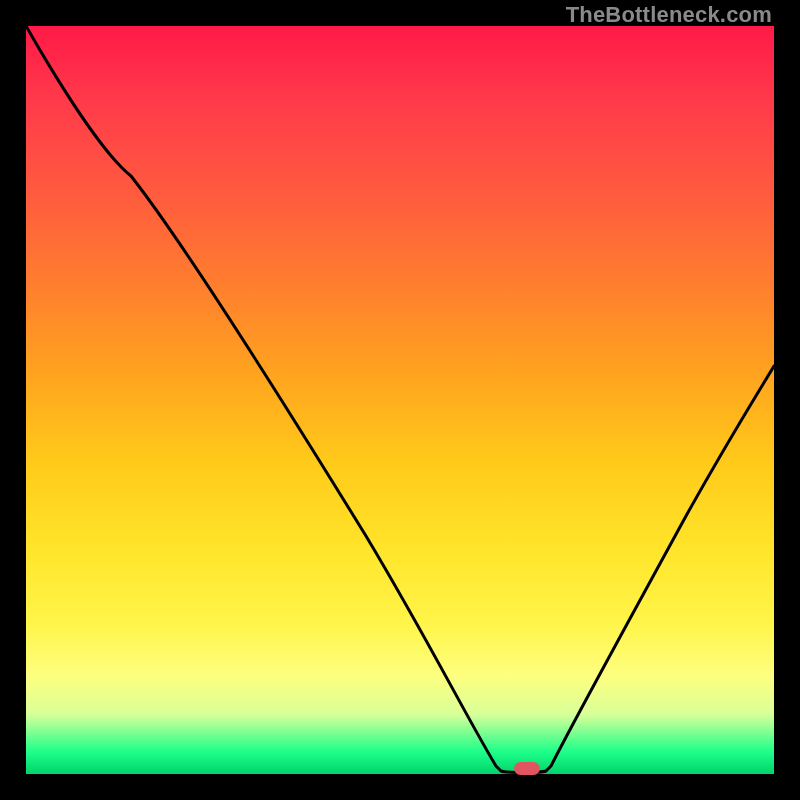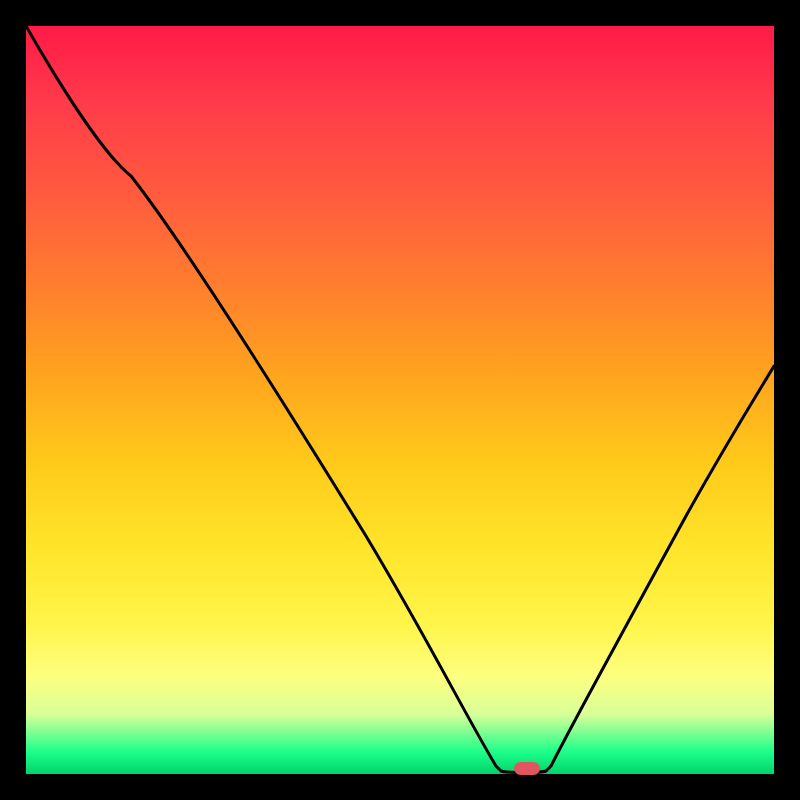--- a/index.html
+++ b/index.html
@@ -81,14 +81,15 @@
                C 480 747, 515 747, 520 745
                L 525 740
                C 545 700, 600 600, 660 490
                C 700 418, 730 370, 748 340" fill="none" stroke="#000" stroke-width="3" stroke-linecap="round" stroke-linejoin="round"></path>
     </svg>
 
     <div class="marker" style="left:488px;top:736px;"></div>
 
   </div>
 
+  <div class="watermark">TheBottleneck.com</div>
 
 </div>
 
 </body></html>

